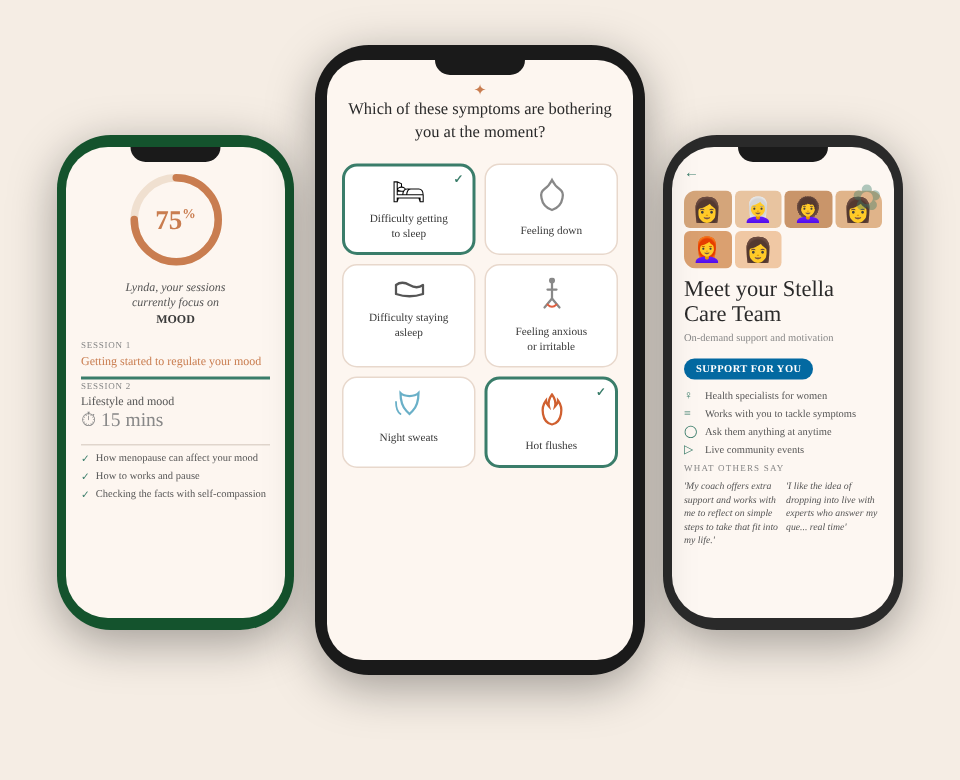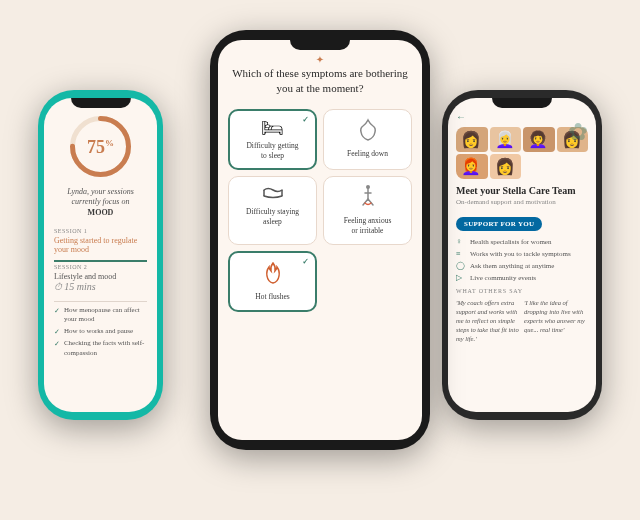--- a/index.html
+++ b/index.html
@@ -27,26 +27,26 @@
     .phone {
       position: absolute;
       border-radius: 36px;
       background: #1a1a1a;
       box-shadow: 0 8px 32px rgba(0,0,0,0.35);
       overflow: hidden;
     }
 
     
     .phone-left {
-      width: 125px;
+      width: 158px;
       height: 330px;
       left: 28px;
       top: 80px;
       z-index: 1;
-      background: #14b8a6;
+      background: #14532d;
     }
 
     
     .phone-center {
       width: 220px;
       height: 420px;
       left: 50%;
       transform: translateX(-50%);
       top: 20px;
       z-index: 3;
@@ -176,23 +176,22 @@
       align-self: flex-start;
       margin-bottom: 4px;
     }
 
     .session2-title {
       font-size: 8px;
       color: #555;
     }
 
     .session2-time {
-      font-size: 10px;
+      font-size: 13px;
       color: #888;
-      font-style: italic;
     }
 
     .divider-line {
       width: 100%;
       height: 1px;
       background: #e0d5cc;
       margin: 4px 0;
     }
 
     .checklist-item {
@@ -316,22 +315,22 @@
     }
 
     .p1 { background: #d4a57a; }
     .p2 { background: #e8c4a0; }
     .p3 { background: #c9956a; }
     .p4 { background: #e0b48a; }
     .p5 { background: #daa070; }
     .p6 { background: #f0c8a4; }
 
     .meet-title {
-      font-size: 10px;
-      font-weight: bold;
+      font-size: 15px;
+      font-weight: normal;
       color: #2a2a2a;
       margin-bottom: 2px;
     }
 
     .meet-subtitle {
       font-size: 7px;
       color: #888;
       margin-bottom: 6px;
     }
 
@@ -507,20 +506,29 @@
                 <path d="M10 2 L10 14" stroke="#888" stroke-width="1.5" stroke-linecap="round"></path>
                 <path d="M10 14 L5 20 M10 14 L15 20" stroke="#888" stroke-width="1.5" stroke-linecap="round"></path>
                 <path d="M7 8 L13 8" stroke="#888" stroke-width="1.5" stroke-linecap="round"></path>
                 <circle cx="10" cy="2" r="2" fill="#888"></circle>
                 <path d="M7 18 Q10 21 13 18" stroke="#e06040" stroke-width="1.2" fill="none" stroke-linecap="round"></path>
               </svg>
             </div>
             <div class="symptom-name">Feeling anxious<br>or irritable</div>
           </div>
 
+          <div class="symptom-card">
+            <div class="symptom-icon">
+              <svg width="24" height="20" viewBox="0 0 24 20">
+                <path d="M6 2 Q6 10 10 14 Q12 16 12 16 Q12 16 14 14 Q18 10 18 2 Q16 4 12 4 Q8 4 6 2Z" stroke="#6ab0c8" stroke-width="1.5" fill="none"></path>
+                <path d="M3 8 Q3 14 6 16" stroke="#6ab0c8" stroke-width="1.2" fill="none" stroke-linecap="round"></path>
+              </svg>
+            </div>
+            <div class="symptom-name">Night sweats</div>
+          </div>
 
           <div class="symptom-card selected">
             <span class="check-badge">✓</span>
             <div class="symptom-icon">
               <svg width="22" height="24" viewBox="0 0 22 24">
                 <path d="M11 2 Q8 6 9 10 Q7 8 7 6 Q4 10 5 15 Q6 21 11 22 Q16 21 17 15 Q18 10 15 6 Q15 8 13 10 Q14 6 11 2Z" stroke="#d06030" stroke-width="1.5" fill="none"></path>
               </svg>
             </div>
             <div class="symptom-name">Hot flushes</div>
           </div>

